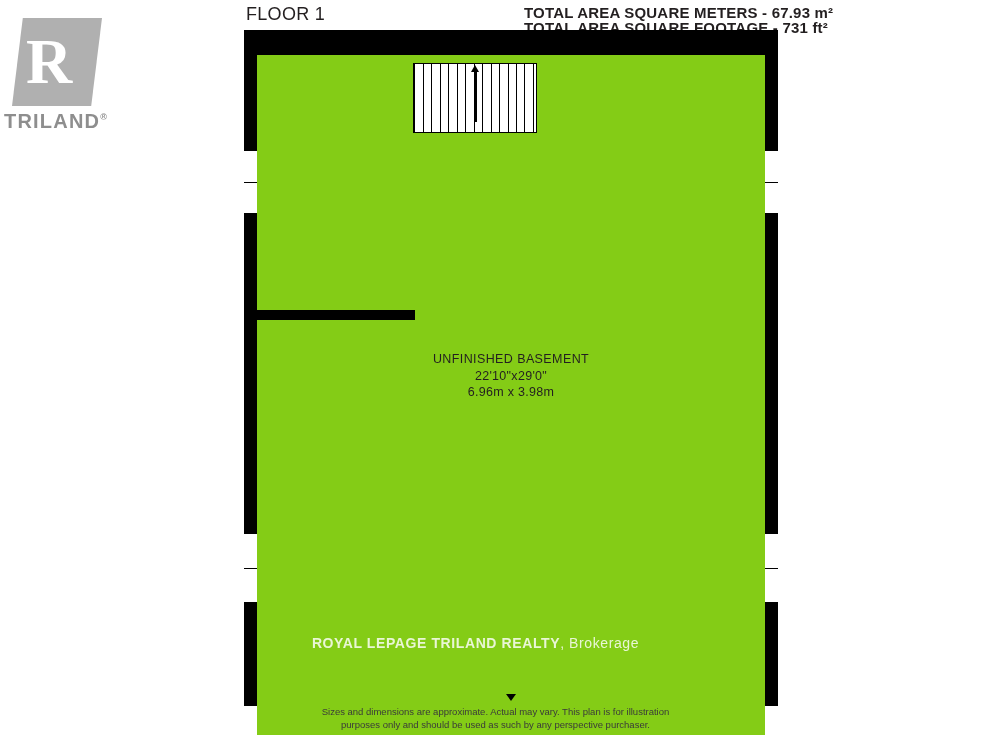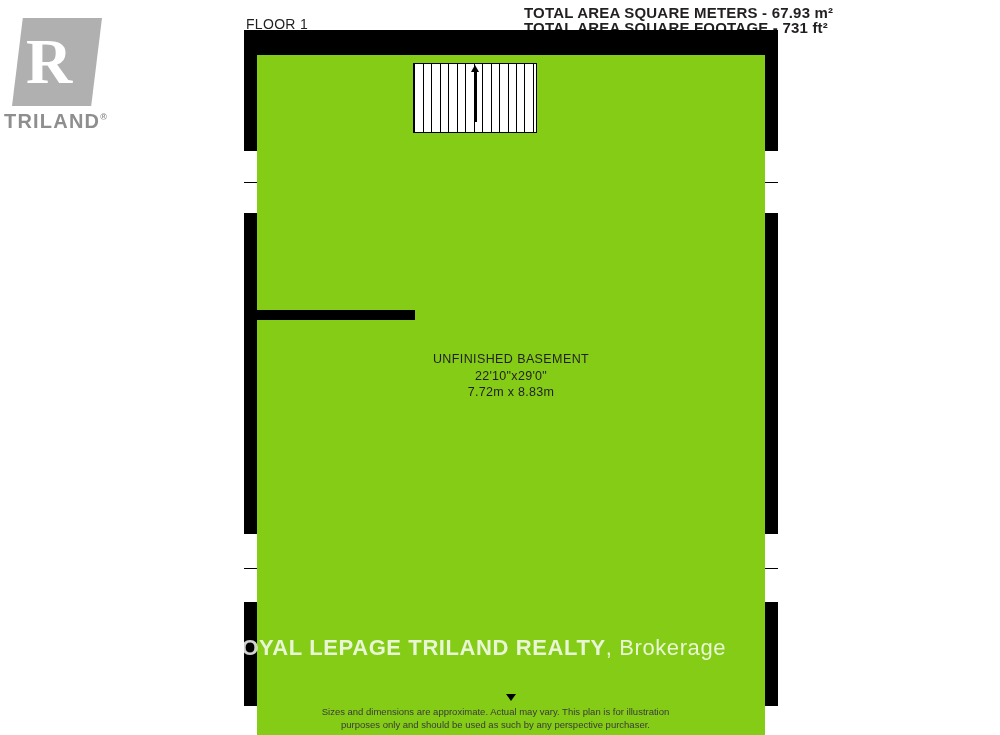--- a/index.html
+++ b/index.html
@@ -61,22 +61,22 @@
   }
   #realtor-logo .wordmark sup {
     font-size: 9px;
     vertical-align: super;
   }
 
   
   #floor-label {
     position: absolute;
     left: 246px;
-    top: 16px;
-    font-size: 14px;
+    top: 4px;
+    font-size: 18px;
     color: #231f20;
     letter-spacing: 0.3px;
     text-align: center;
   }
   #area-block {
     position: absolute;
     left: 524px;
     top: 5px;
     font-size: 15px;
     color: #231f20;
@@ -221,21 +221,21 @@
     border-top: 7px solid #000000;
   }
 
   
   #watermark {
     position: absolute;
     left: 0;
     top: 635px;
     width: 951px;
     text-align: center;
-    font-size: 22px;
+    font-size: 14px;
     color: rgba(255,255,255,0.82);
     letter-spacing: 0.6px;
     font-family: "Liberation Sans", sans-serif;
   }
   #watermark .bold { font-weight: bold; }
 
   
   #disclaimer {
     position: absolute;
     left: 0;
@@ -285,21 +285,21 @@
 
     <div id="stairs">
       <div class="treads"></div>
       <div class="arrow-line"></div>
       <div class="arrow-head-top"></div>
     </div>
 
     <div id="room-label" style="width:508px;">
       <div class="name">UNFINISHED BASEMENT</div>
       <div>22'10"x29'0"</div>
-      <div>7.72m x 8.83m</div>
+      <div>6.96m x 3.98m</div>
     </div>
   </div>
 
   <div class="dim-arrow left"></div>
   <div class="dim-arrow right"></div>
   <div class="dim-arrow-down"></div>
 </div>
 
 <div id="watermark">
   <span class="bold">ROYAL LEPAGE TRILAND REALTY</span><span>, Brokerage</span>

